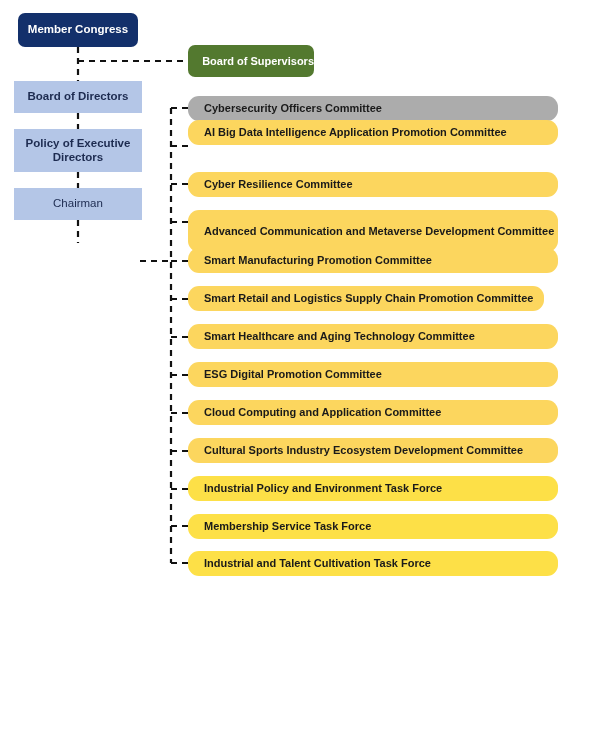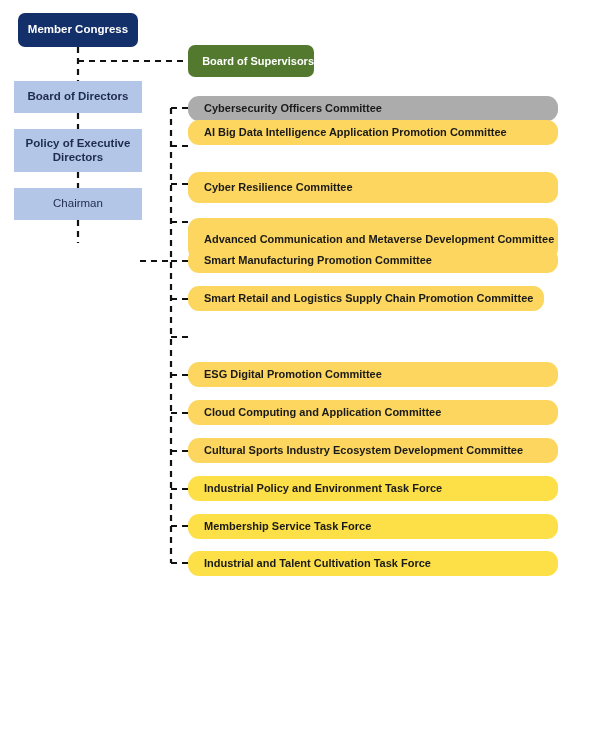--- a/index.html
+++ b/index.html
@@ -158,36 +158,39 @@
   </div>
 
   <div class="node bar gray" style="left:188px; top:96px; width:370px; height:25px;">
     <span class="node-label">Cybersecurity Officers Committee</span>
   </div>
 
   <div class="node bar yellow" style="left:188px; top:120px; width:370px; height:25px;">
     <span class="node-label">AI Big Data Intelligence Application Promotion Committee</span>
   </div>
 
-  <div class="node bar yellow" style="left:188px; top:172px; width:370px; height:31px;">
+  <div class="node bar yellow" style="left:188px; top:172px; width:370px; height:25px;">
     <span class="node-label">Cyber Resilience Committee</span>
   </div>
 
-  <div class="node bar yellow" style="left:188px; top:210px; width:370px; height:42px;margin-top:8px;">
+  <div class="node bar yellow" style="left:188px; top:210px; width:370px; height:42px;">
     <span class="node-label">Advanced Communication and Metaverse Development Committee</span>
   </div>
 
   <div class="node bar yellow" style="left:188px; top:248px; width:370px; height:25px;">
     <span class="node-label">Smart Manufacturing Promotion Committee</span>
   </div>
 
   <div class="node bar yellow" style="left:188px; top:286px; width:356px; height:25px;">
     <span class="node-label">Smart Retail and Logistics Supply Chain Promotion Committee</span>
   </div>
 
+  <div class="node bar yellow" style="left:188px; top:324px; width:370px; height:25px;">
+    <span class="node-label">Smart Healthcare and Aging Technology Committee</span>
+  </div>
 
   <div class="node bar yellow" style="left:188px; top:362px; width:370px; height:25px;">
     <span class="node-label">ESG Digital Promotion Committee</span>
   </div>
 
   <div class="node bar yellow" style="left:188px; top:400px; width:370px; height:25px;">
     <span class="node-label">Cloud Computing and Application Committee</span>
   </div>
 
   <div class="node bar yellow" style="left:188px; top:438px; width:370px; height:25px;">

